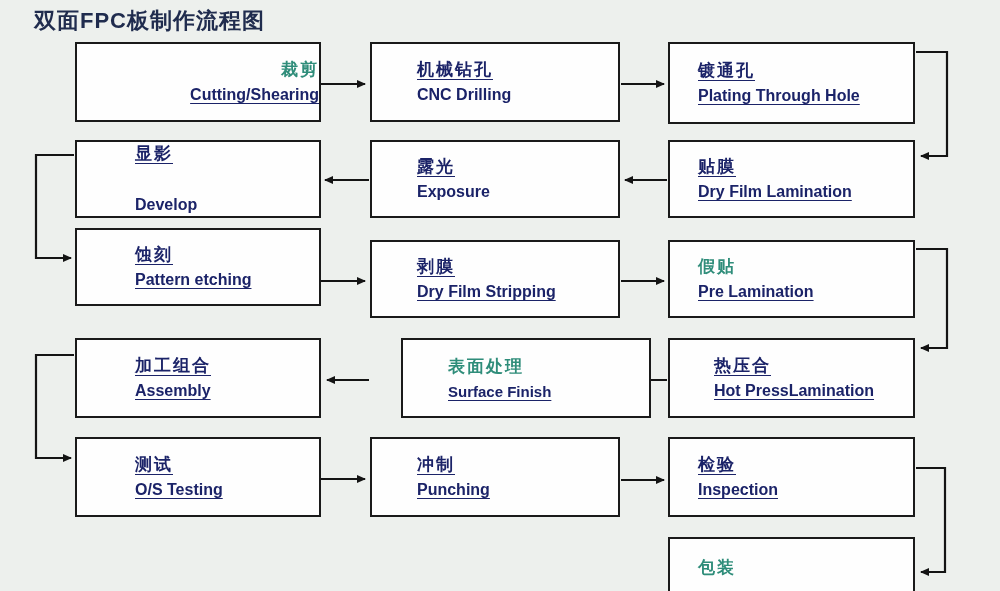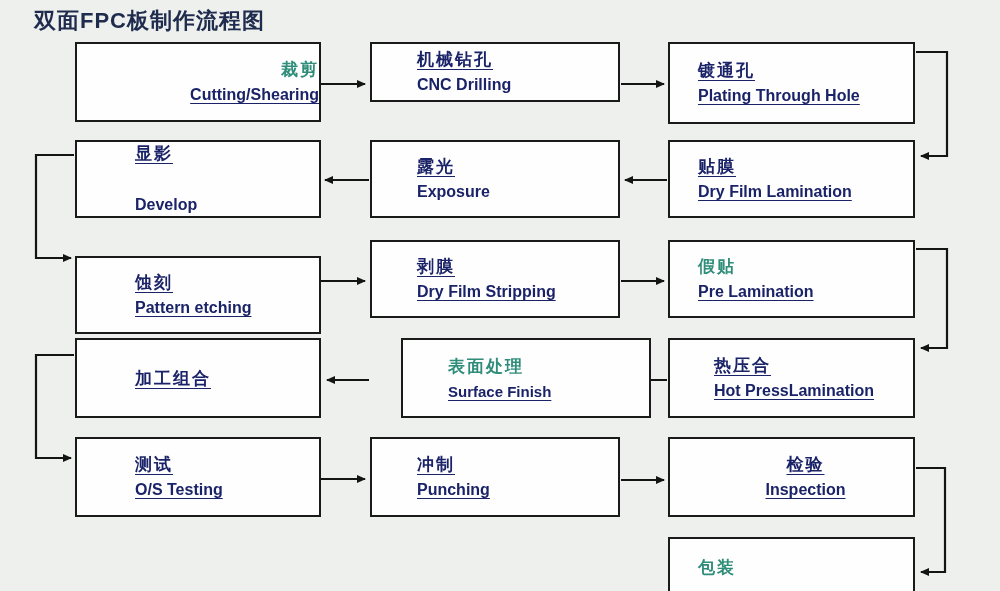--- a/index.html
+++ b/index.html
@@ -69,21 +69,21 @@
     <polyline points="321,479 365,479" marker-end="url(#ah)"></polyline>
     <polyline points="621,480 664,480" marker-end="url(#ah)"></polyline>
 
     <polyline points="916,468 945,468 945,572 921,572" marker-end="url(#ah)"></polyline>
   </svg>
 
   <div class="box col1" style="left:75px;top:42px;width:246px;height:80px;text-align:right;">
     <span class="cn green">裁剪</span>
     <span class="en u">Cutting/Shearing</span>
   </div>
-  <div class="box col2" style="left:370px;top:42px;width:250px;height:60px;">
+  <div class="box col2" style="left:370px;top:42px;width:250px;height:80px;">
     <span class="cn navy">机械钻孔</span>
     <span class="en">CNC Drilling</span>
   </div>
   <div class="box col3" style="left:668px;top:42px;width:247px;height:82px;">
     <span class="cn navy">镀通孔</span>
     <span class="en u">Plating Through Hole</span>
   </div>
 
   <div class="box col1" style="left:75px;top:140px;width:246px;height:78px;gap:35px;">
     <span class="cn navy">显影</span>
@@ -91,54 +91,55 @@
   </div>
   <div class="box col2" style="left:370px;top:140px;width:250px;height:78px;">
     <span class="cn navy">露光</span>
     <span class="en">Exposure</span>
   </div>
   <div class="box col3" style="left:668px;top:140px;width:247px;height:78px;">
     <span class="cn navy">贴膜</span>
     <span class="en u">Dry Film Lamination</span>
   </div>
 
-  <div class="box col1" style="left:75px;top:256px;width:246px;height:78px;">
+  <div class="box col1" style="left:75px;top:228px;width:246px;height:78px;">
     <span class="cn navy">蚀刻</span>
     <span class="en u">Pattern etching</span>
   </div>
   <div class="box col2" style="left:370px;top:240px;width:250px;height:78px;">
     <span class="cn navy">剥膜</span>
     <span class="en u">Dry Film Stripping</span>
   </div>
   <div class="box col3" style="left:668px;top:240px;width:247px;height:78px;">
     <span class="cn green">假贴</span>
     <span class="en u">Pre Lamination</span>
   </div>
 
   <div class="box col1" style="left:75px;top:338px;width:246px;height:80px;">
     <span class="cn navy">加工组合</span>
+    <span class="en u">Assembly</span>
   </div>
   <div class="box col2" style="left:370px;top:338px;width:250px;height:80px;margin-left:31px;">
     <span class="cn green">表面处理</span>
     <span class="en u" style="font-size:15px;">Surface Finish</span>
   </div>
   <div class="box col3" style="left:668px;top:338px;width:247px;height:80px;padding-left:44px;">
     <span class="cn navy">热压合</span>
     <span class="en u">Hot PressLamination</span>
   </div>
 
   <div class="box col1" style="left:75px;top:437px;width:246px;height:80px;">
     <span class="cn navy">测试</span>
     <span class="en u">O/S Testing</span>
   </div>
   <div class="box col2" style="left:370px;top:437px;width:250px;height:80px;">
     <span class="cn navy">冲制</span>
     <span class="en u">Punching</span>
   </div>
-  <div class="box col3" style="left:668px;top:437px;width:247px;height:80px;text-align:center;">
+  <div class="box col3" style="left:668px;top:437px;width:247px;height:80px;">
     <span class="cn navy">检验</span>
     <span class="en u">Inspection</span>
   </div>
 
   <div class="box col3" style="left:668px;top:537px;width:247px;height:72px;justify-content:flex-start;padding-top:20px;">
     <span class="cn green">包装</span>
   </div>
 
 </div>
 

